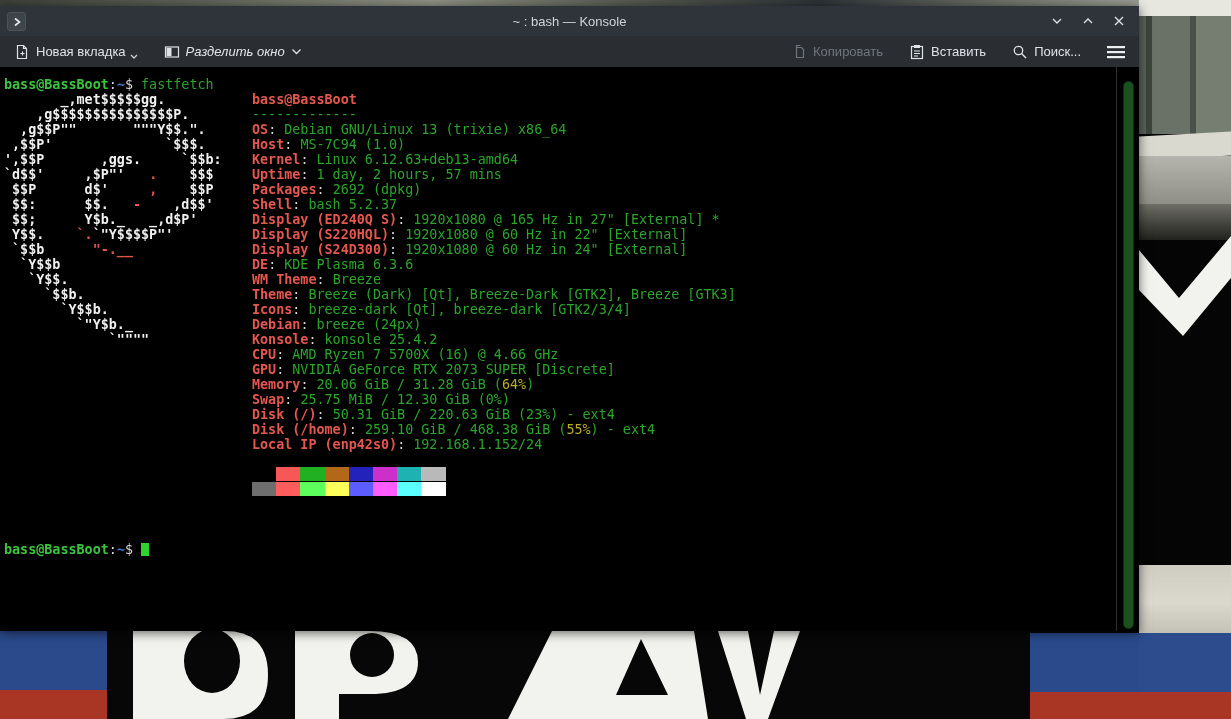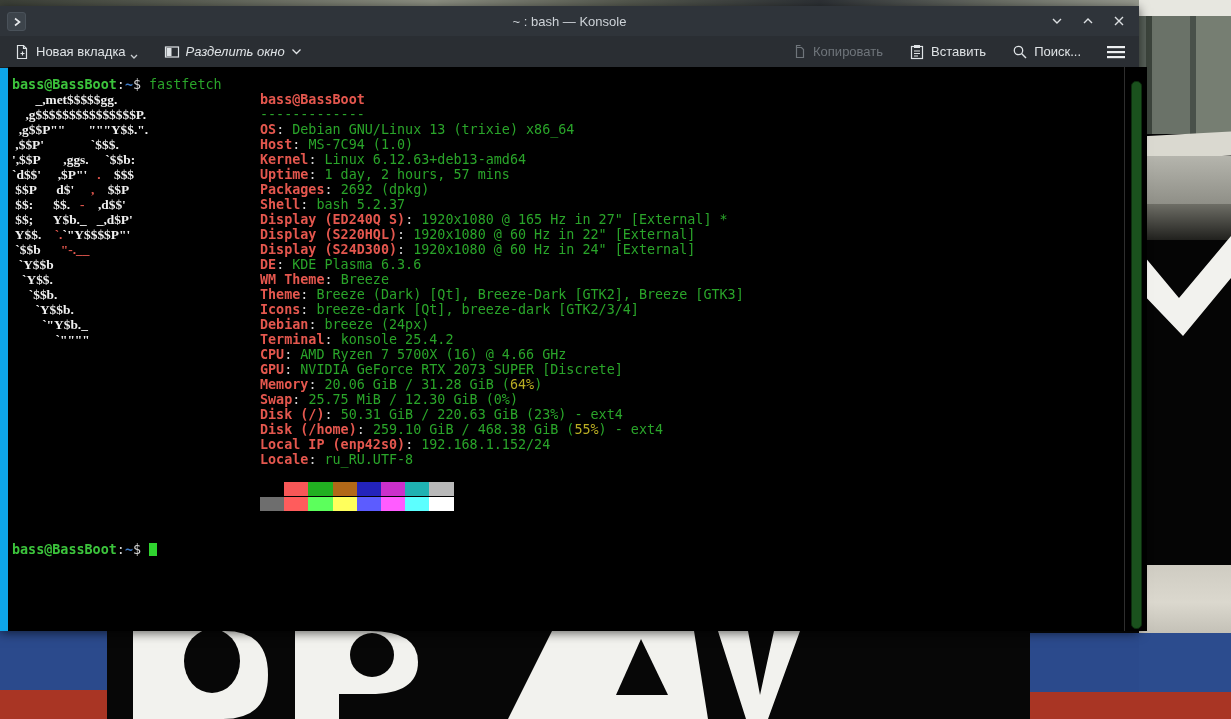--- a/index.html
+++ b/index.html
@@ -37,33 +37,33 @@
   #win-controls{position:absolute;right:12px;top:0;height:30px;display:flex;align-items:center;gap:15px;}
   .wc{width:16px;height:16px;display:flex;align-items:center;justify-content:center;cursor:default;}
   #toolbar{height:31px;background:#2a2e33;border-bottom:1px solid #1c1f23;
            display:flex;align-items:center;padding:0 10px;color:#dfe3e6;font-size:13px;}
   .tbtn{display:flex;align-items:center;gap:6px;padding:3px 4px;border-radius:3px;white-space:nowrap;}
   .tbtn.disabled{color:#6f757b;}
   #tb-right{margin-left:auto;display:flex;align-items:center;gap:18px;justify-content:flex-end;}
   .mini-arrow{margin-left:-2px;margin-top:10px;}
 
   
-  #terminal{position:absolute;left:8px;top:61px;width:1139px;height:564px;background:#000;}
+  #terminal{position:absolute;left:0;top:61px;width:1139px;height:564px;background:#000;}
   #term-content{position:absolute;left:4px;top:10px;width:1113px;height:548px;
       font-family:"DejaVu Sans Mono",monospace;font-size:13.4px;line-height:15px;}
   .line{height:15px;white-space:pre;}
   .cG{color:#3cc43c;font-weight:bold;}      
   .cg{color:#2aa52a;}                        
   .cb{color:#3e7bc8;font-weight:bold;}       
   .cw{color:#d6d6d6;}                        
   .cr{color:#e4574e;font-weight:bold;}       
   .cy{color:#b9ad23;}                        
   .aw{color:#f0f0f0;font-weight:bold;}       
   .ar{color:#e4574e;font-weight:bold;}       
-  #art{position:absolute;left:0;top:15px;font-family:Liberation Serif, serif;}
+  #art{position:absolute;left:0;top:15px;}
   #info{position:absolute;left:248px;top:15px;}
   .pblock{display:inline-block;width:24.2px;height:14px;vertical-align:top;}
   #cursor{display:inline-block;width:8px;height:13px;background:#2fd32f;vertical-align:-2px;}
   #last-prompt{position:absolute;left:0;top:465px;}
   #scrollbar{position:absolute;right:0;top:0;width:22px;height:564px;background:#000;
              border-left:1px solid #2e2e2e;}
   #scroll-handle{position:absolute;left:6px;top:14px;width:9px;height:546px;border-radius:5px;
              background:#1a511d;border:1px solid #0c2d0e;}
   svg{display:block;}
 </style>
@@ -228,29 +228,28 @@
           <div class="line"><span class="cr">Packages</span><span class="cw">: </span><span class="cg">2692 (dpkg)</span></div>
           <div class="line"><span class="cr">Shell</span><span class="cw">: </span><span class="cg">bash 5.2.37</span></div>
           <div class="line"><span class="cr">Display (ED240Q S)</span><span class="cw">: </span><span class="cg">1920x1080 @ 165 Hz in 27" [External] *</span></div>
           <div class="line"><span class="cr">Display (S220HQL)</span><span class="cw">: </span><span class="cg">1920x1080 @ 60 Hz in 22" [External]</span></div>
           <div class="line"><span class="cr">Display (S24D300)</span><span class="cw">: </span><span class="cg">1920x1080 @ 60 Hz in 24" [External]</span></div>
           <div class="line"><span class="cr">DE</span><span class="cw">: </span><span class="cg">KDE Plasma 6.3.6</span></div>
           <div class="line"><span class="cr">WM Theme</span><span class="cw">: </span><span class="cg">Breeze</span></div>
           <div class="line"><span class="cr">Theme</span><span class="cw">: </span><span class="cg">Breeze (Dark) [Qt], Breeze-Dark [GTK2], Breeze [GTK3]</span></div>
           <div class="line"><span class="cr">Icons</span><span class="cw">: </span><span class="cg">breeze-dark [Qt], breeze-dark [GTK2/3/4]</span></div>
           <div class="line"><span class="cr">Debian</span><span class="cw">: </span><span class="cg">breeze (24px)</span></div>
-          <div class="line"><span class="cr">Terminal</span><span class="cw">: </span><span class="cg">konsole 25.4.2</span></div>
+          <div class="line"><span class="cr">Konsole</span><span class="cw">: </span><span class="cg">konsole 25.4.2</span></div>
           <div class="line"><span class="cr">CPU</span><span class="cw">: </span><span class="cg">AMD Ryzen 7 5700X (16) @ 4.66 GHz</span></div>
           <div class="line"><span class="cr">GPU</span><span class="cw">: </span><span class="cg">NVIDIA GeForce RTX 2073 SUPER [Discrete]</span></div>
           <div class="line"><span class="cr">Memory</span><span class="cw">: </span><span class="cg">20.06 GiB / 31.28 GiB (</span><span class="cy">64%</span><span class="cg">)</span></div>
           <div class="line"><span class="cr">Swap</span><span class="cw">: </span><span class="cg">25.75 MiB / 12.30 GiB (0%)</span></div>
           <div class="line"><span class="cr">Disk (/)</span><span class="cw">: </span><span class="cg">50.31 GiB / 220.63 GiB (23%) - ext4</span></div>
           <div class="line"><span class="cr">Disk (/home)</span><span class="cw">: </span><span class="cg">259.10 GiB / 468.38 GiB (</span><span class="cy">55%</span><span class="cg">) - ext4</span></div>
           <div class="line"><span class="cr">Local IP (enp42s0)</span><span class="cw">: </span><span class="cg">192.168.1.152/24</span></div>
-          <div class="line"><span class="cr">Locale</span><span class="cw">: </span><span class="cg">ru_RU.UTF-8</span></div>
           <div class="line"></div>
           <div class="line"><span class="pblock" style="background: rgb(0, 0, 0);"></span><span class="pblock" style="background: rgb(247, 87, 87);"></span><span class="pblock" style="background: rgb(33, 176, 33);"></span><span class="pblock" style="background: rgb(178, 104, 24);"></span><span class="pblock" style="background: rgb(35, 35, 187);"></span><span class="pblock" style="background: rgb(203, 48, 203);"></span><span class="pblock" style="background: rgb(31, 178, 178);"></span><span class="pblock" style="background: rgb(185, 185, 185);"></span></div>
           <div class="line"><span class="pblock" style="background: rgb(110, 110, 110);"></span><span class="pblock" style="background: rgb(255, 92, 92);"></span><span class="pblock" style="background: rgb(92, 255, 92);"></span><span class="pblock" style="background: rgb(255, 255, 92);"></span><span class="pblock" style="background: rgb(92, 92, 255);"></span><span class="pblock" style="background: rgb(255, 92, 255);"></span><span class="pblock" style="background: rgb(92, 255, 255);"></span><span class="pblock" style="background: rgb(255, 255, 255);"></span></div>
         </div>
         <div id="last-prompt" class="line"><span class="cG">bass@BassBoot</span><span class="cw">:</span><span class="cb">~</span><span class="cw">$ </span><span id="cursor"></span></div>
       </div>
     <div id="scrollbar">
       <div id="scroll-handle"></div>
     </div>
   </div>

